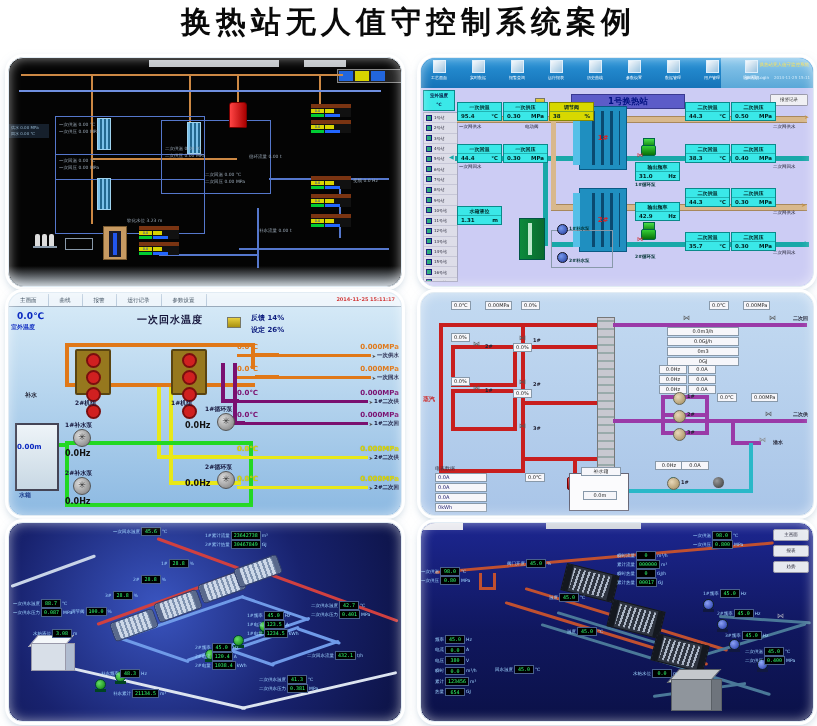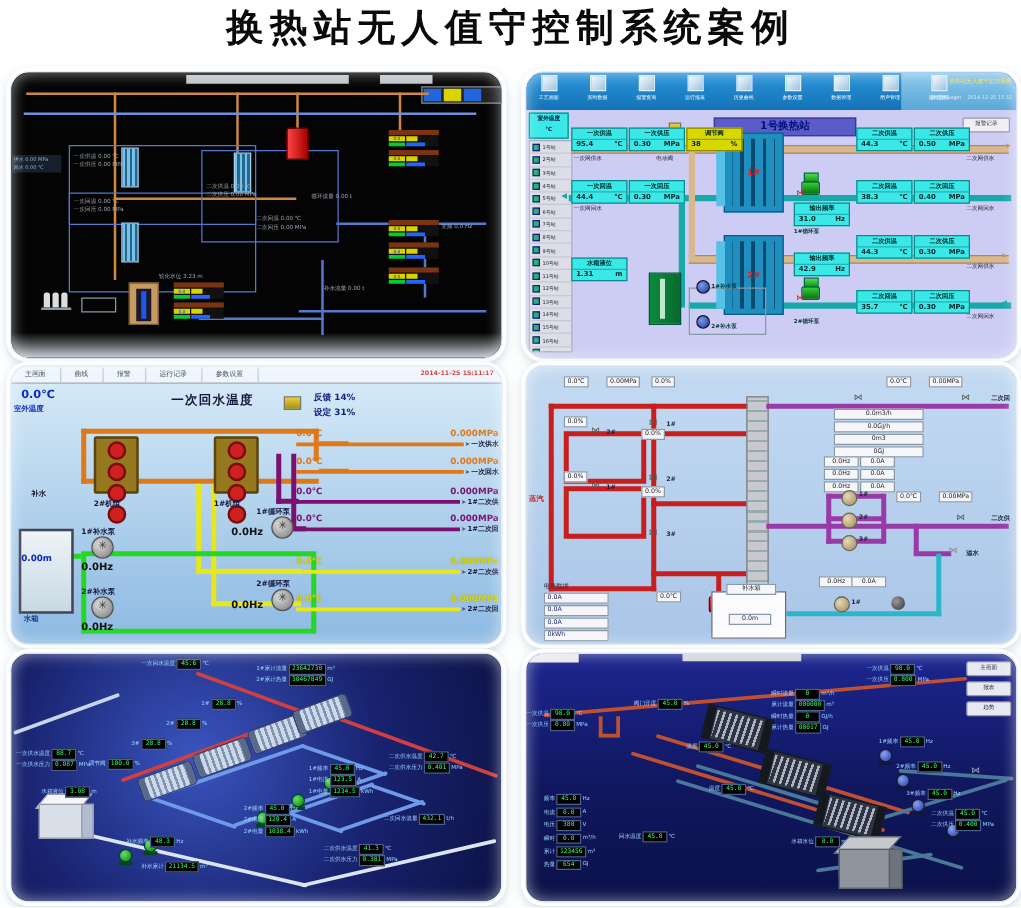--- a/index.html
+++ b/index.html
@@ -623,21 +623,21 @@
         <div class="p3tab">报警</div>
         <div class="p3tab">运行记录</div>
         <div class="p3tab">参数设置</div>
       </div>
     <div class="p3dt">2014-11-25 15:11:17</div>
     <div class="p3big" style="left:8px;top:18px;font-size:9px;">0.0℃</div>
     <div class="p3big" style="left:2px;top:30px;font-size:6px;">室外温度</div>
     <div class="p3t">一次回水温度</div>
     <div class="ab" style="left:218px;top:24px;width:12px;height:9px;background:linear-gradient(180deg,#e8d040,#a89010);border:1px solid #776;"></div>
     <div class="p3fb" style="left:242px;top:20px;">反馈 14%</div>
-    <div class="p3fb" style="left:242px;top:32px;">设定 31%</div>
+    <div class="p3fb" style="left:242px;top:32px;">设定 26%</div>
 
     <div class="ab" style="left:56px;top:50px;width:190px;height:4px;background:#e07818;"></div>
     <div class="ab" style="left:56px;top:50px;width:4px;height:44px;background:#e07818;"></div>
     <div class="ab" style="left:56px;top:90px;width:190px;height:4px;background:#e07818;"></div>
     <div class="ab" style="left:242px;top:50px;width:4px;height:26px;background:#e07818;"></div>
     <div class="ab" style="left:246px;top:60px;width:24px;height:3px;background:#e07818;"></div>
     <div class="ab" style="left:246px;top:82px;width:24px;height:3px;background:#e07818;"></div>
     <div class="ab" style="left:212px;top:70px;width:4px;height:40px;background:#7a1070;"></div>
     <div class="ab" style="left:212px;top:106px;width:18px;height:4px;background:#7a1070;"></div>
     <div class="ab" style="left:224px;top:70px;width:4px;height:62px;background:#7a1070;"></div>

